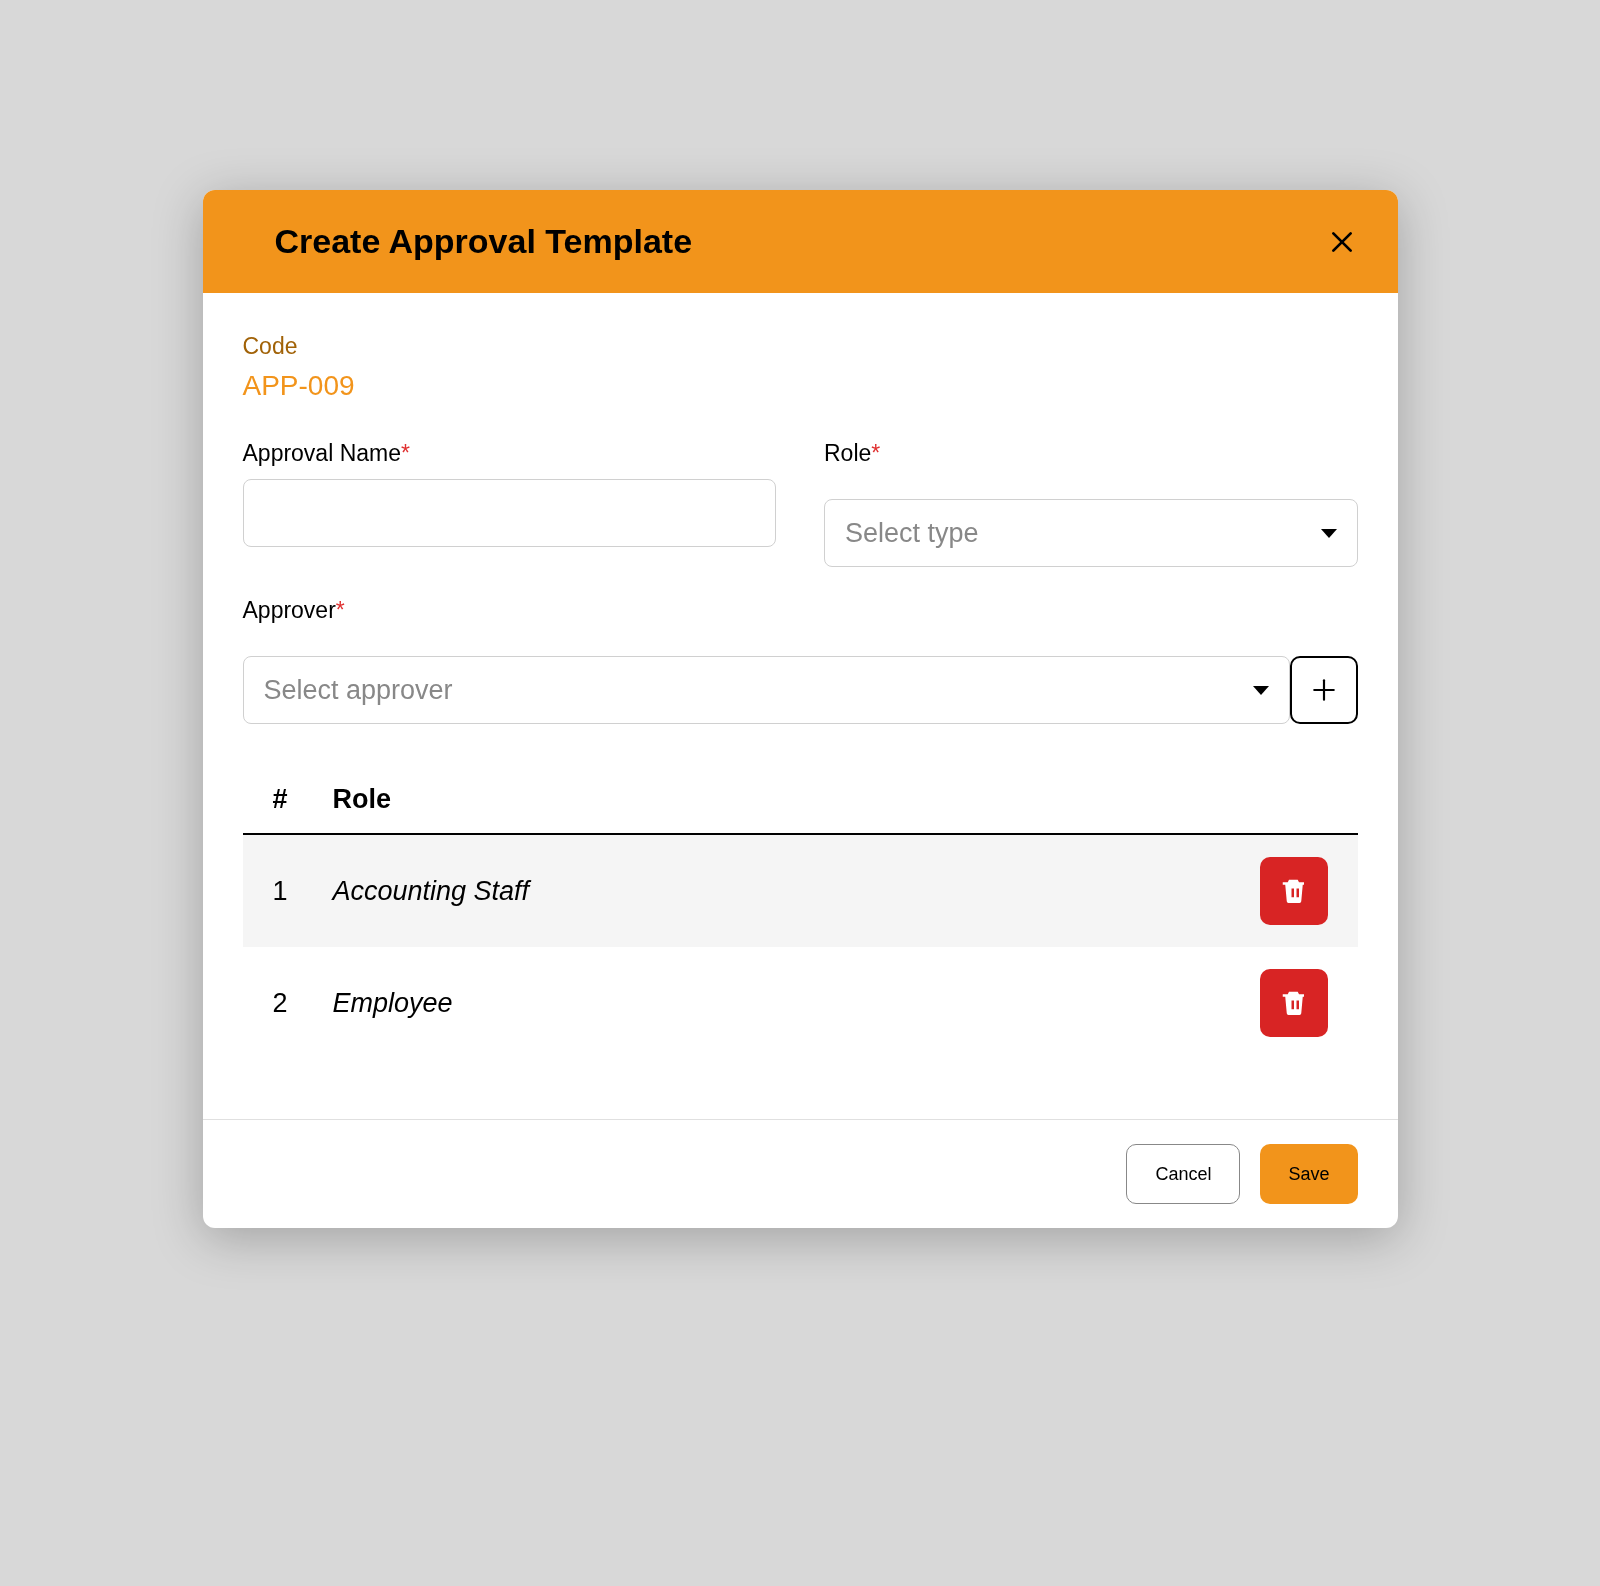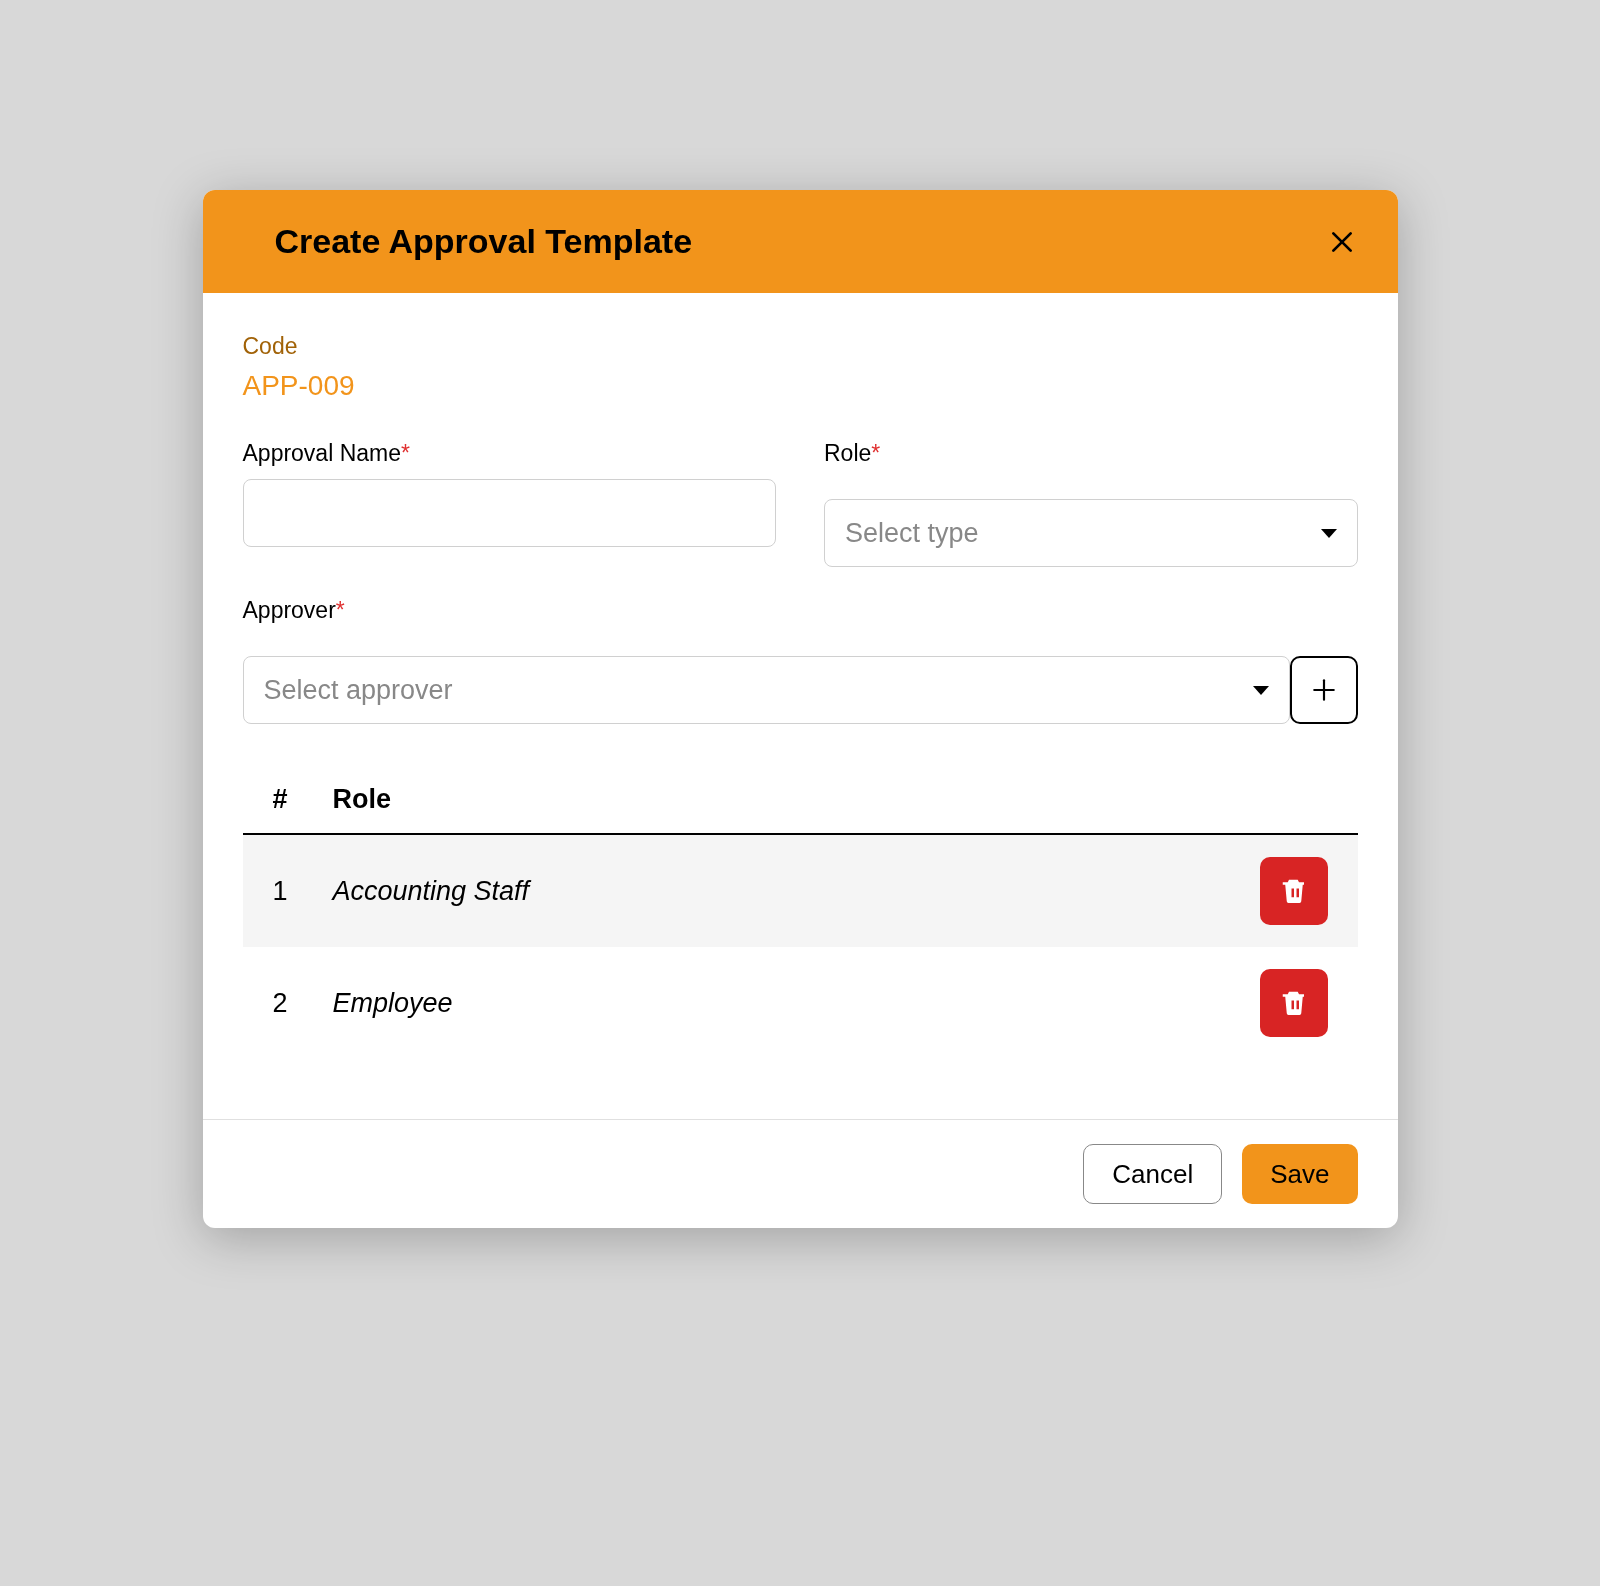--- a/index.html
+++ b/index.html
@@ -196,21 +196,21 @@
       border-top: 1px solid #e0e0e0;
       padding: 24px 40px;
       display: flex;
       justify-content: flex-end;
       gap: 20px;
     }
     .btn {
       height: 60px;
       padding: 0 28px;
       border-radius: 10px;
-      font-size: 26px;
+      font-size: 18px;
       cursor: pointer;
       display: flex;
       align-items: center;
     }
     .btn-cancel {
       background: #fff;
       border: 1px solid #888;
       color: #000;
     }
     .btn-save {

